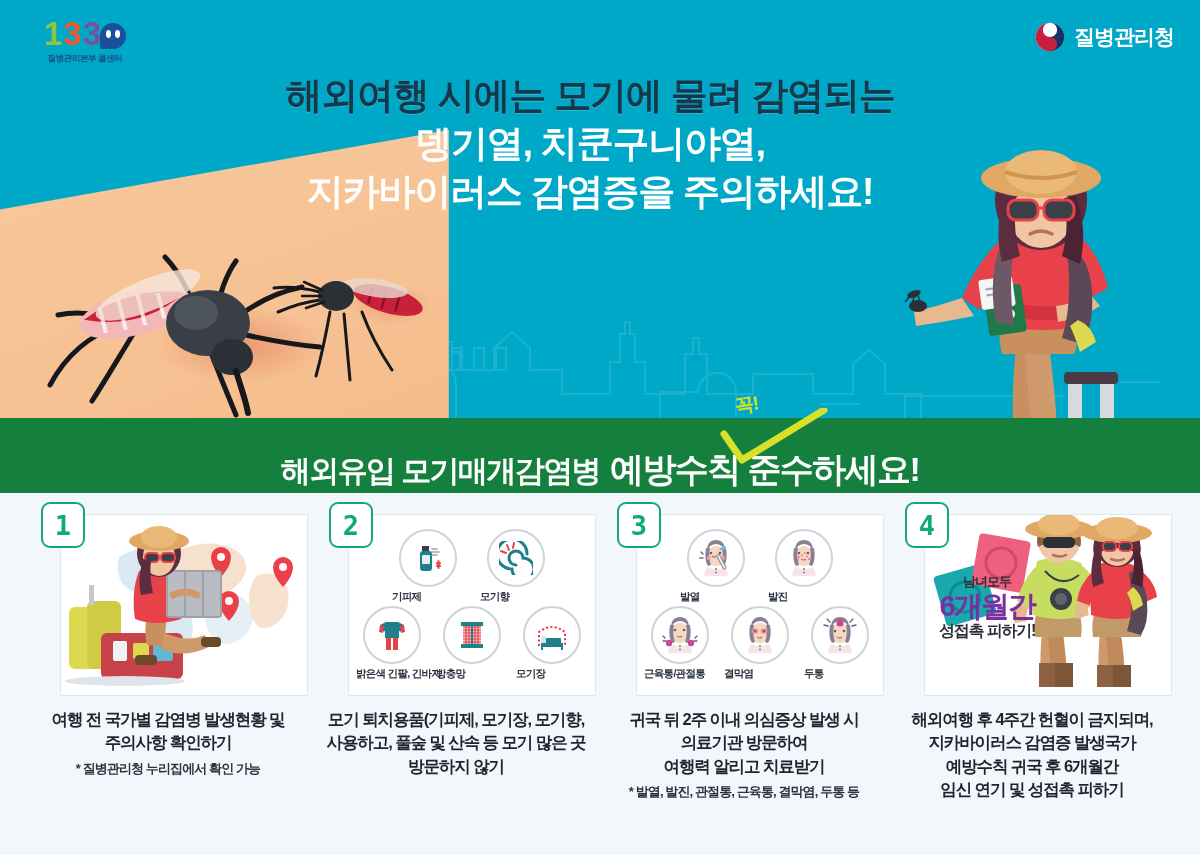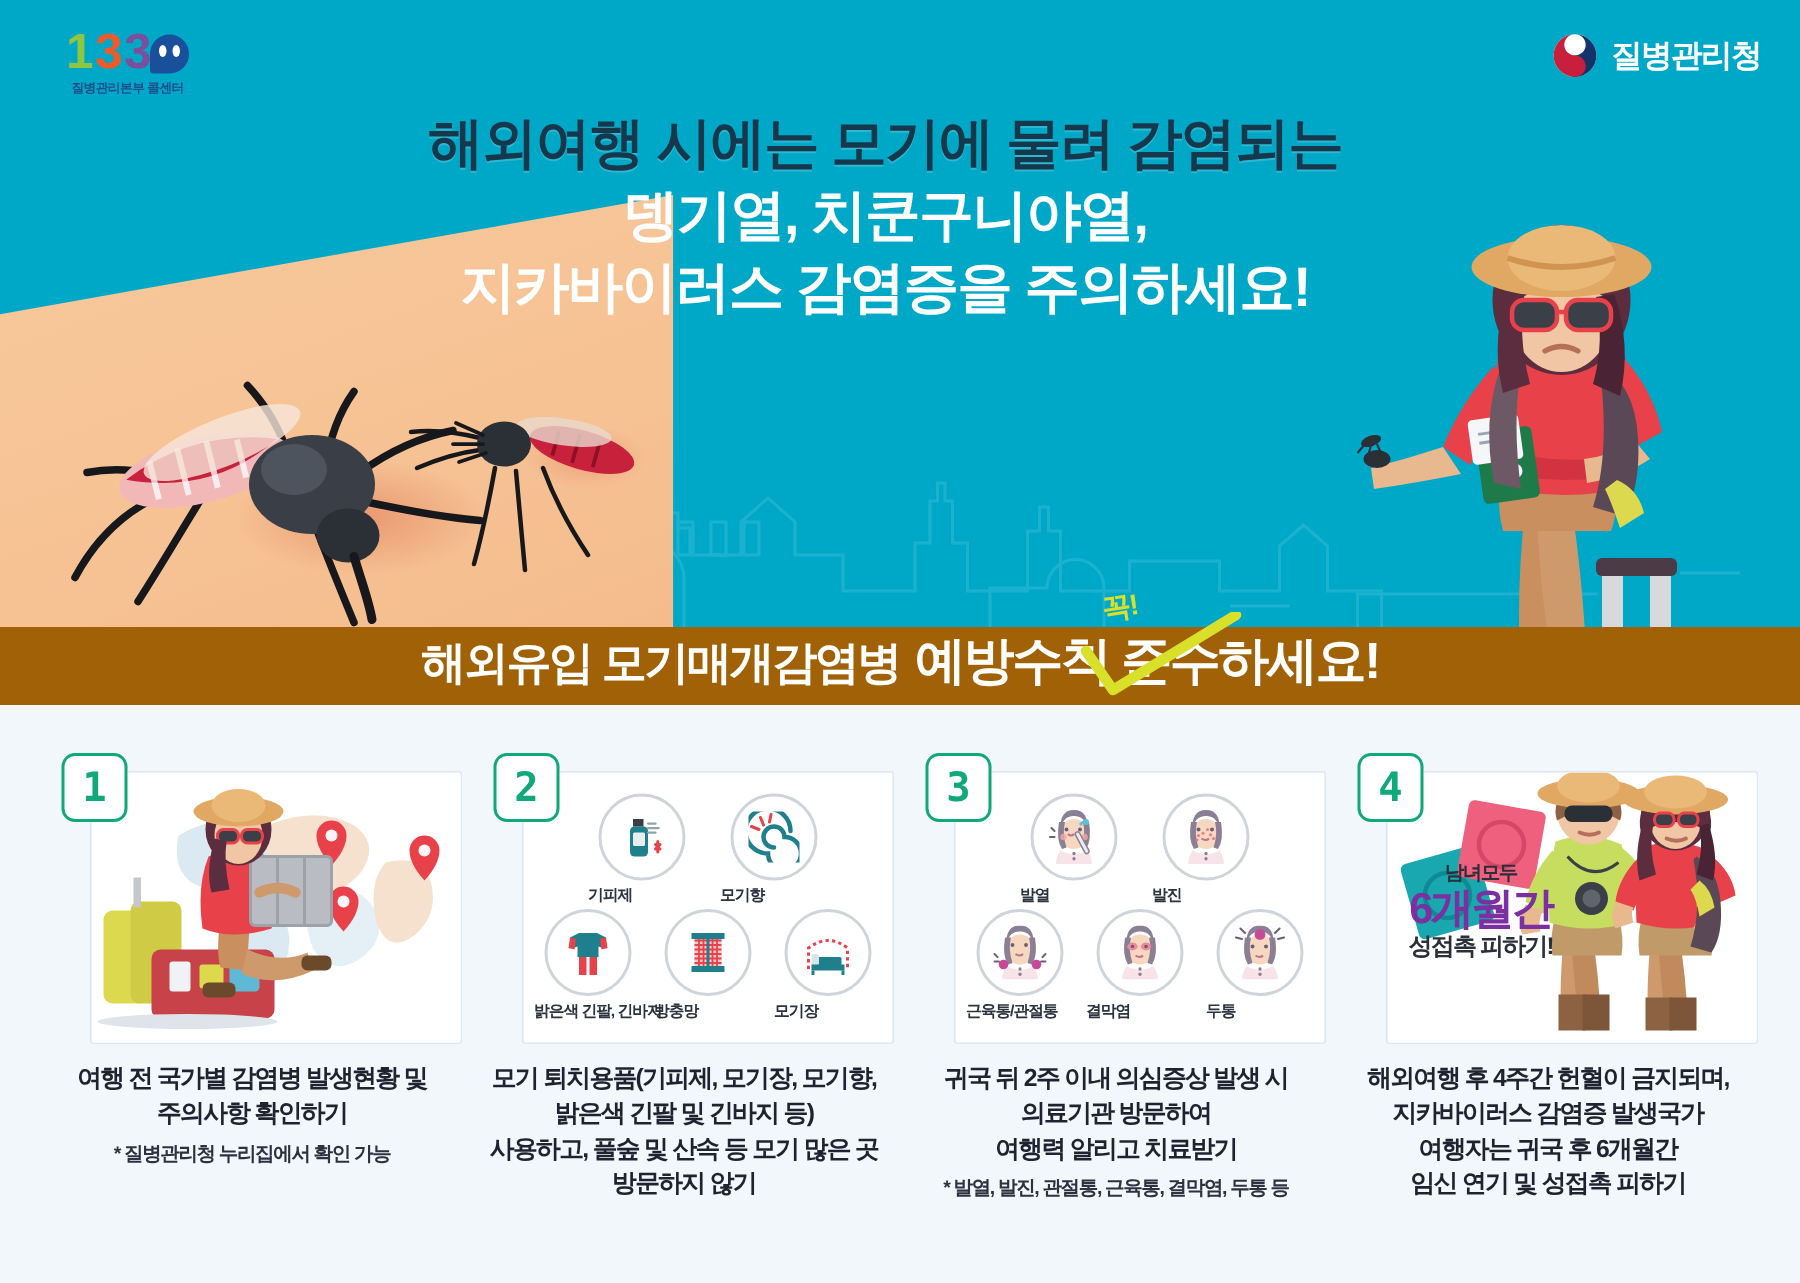--- a/index.html
+++ b/index.html
@@ -65,23 +65,23 @@
     position: absolute; right: 26px; top: 22px; z-index: 9;
     display: flex; align-items: center; gap: 9px;
   }
   .logo-kdca .name { font-size: 21px; font-weight: 700; color: #ffffff; letter-spacing: -1px; }
 
   
   .traveler { position: absolute; right: 10px; top: 138px; width: 290px; height: 360px; z-index: 7; }
 
   
   .banner {
-    position: absolute; left: 0; top: 418px; width: 1200px; height: 52px;
-    background: #a16207; z-index: 10;
-    display: flex; align-items: flex-start; justify-content: center;
+    position: absolute; left: 0; top: 418px; width: 1200px; height: 75px;
+    background: #15803d; z-index: 10;
+    display: flex; align-items: flex-end; justify-content: center;
   }
   .banner-text { font-size: 30px; font-weight: 700; color: #ffffff; letter-spacing: -1.6px; white-space: nowrap; }
   .banner-text .accent { font-size: 34px; margin-left: 10px; }
   .kkok {
     position: absolute; left: 735px; top: 392px; z-index: 12;
     font-size: 19px; font-weight: 700; color: #d9e02a;
     transform: rotate(-9deg); letter-spacing: -1px;
   }
   .check-mark { position: absolute; left: 718px; top: 408px; z-index: 11; }
 
@@ -420,21 +420,20 @@
                   <path d="M7 29 v3 M27 29 v3" stroke="#1f7f8c" stroke-width="2"></path>
                 </svg>
               </div>
               <div class="icon-label">모기장</div>
             </div>
           </div>
         </div>
       </div>
       <div class="card-body">
         <div class="card-title">모기 퇴치용품(기피제, 모기장, 모기향,</div>
-        <div class="card-title">밝은색 긴팔 및 긴바지 등)</div>
         <div class="card-title">사용하고, 풀숲 및 산속 등 모기 많은 곳</div>
         <div class="card-title">방문하지 않기</div>
       </div>
     </div>
 
     <div class="card">
       <div class="badge">3</div>
       <div class="thumb">
         <div class="icon-grid">
           <div class="icon-row" style="margin-top:6px;">
@@ -624,21 +623,21 @@
         </svg>
         <div class="c4-overlay">
           <div class="c4-small">남녀모두</div>
           <div class="c4-big">6개월간</div>
           <div class="c4-mid">성접촉 피하기!</div>
         </div>
       </div>
       <div class="card-body">
         <div class="card-title">해외여행 후 4주간 헌혈이 금지되며,</div>
         <div class="card-title">지카바이러스 감염증 발생국가</div>
-        <div class="card-title">여행자는 귀국 후 6개월간</div>
+        <div class="card-title">예방수칙 귀국 후 6개월간</div>
         <div class="card-title">임신 연기 및 성접촉 피하기</div>
       </div>
     </div>
 
   </div>
 
   <div class="headline">
     <div class="hl-line hl-dark">해외여행 시에는 모기에 물려 감염되는</div>
     <div class="hl-line hl-white">뎅기열, 치쿤구니야열,</div>
     <div class="hl-line hl-white">지카바이러스 감염증을 주의하세요!</div>

